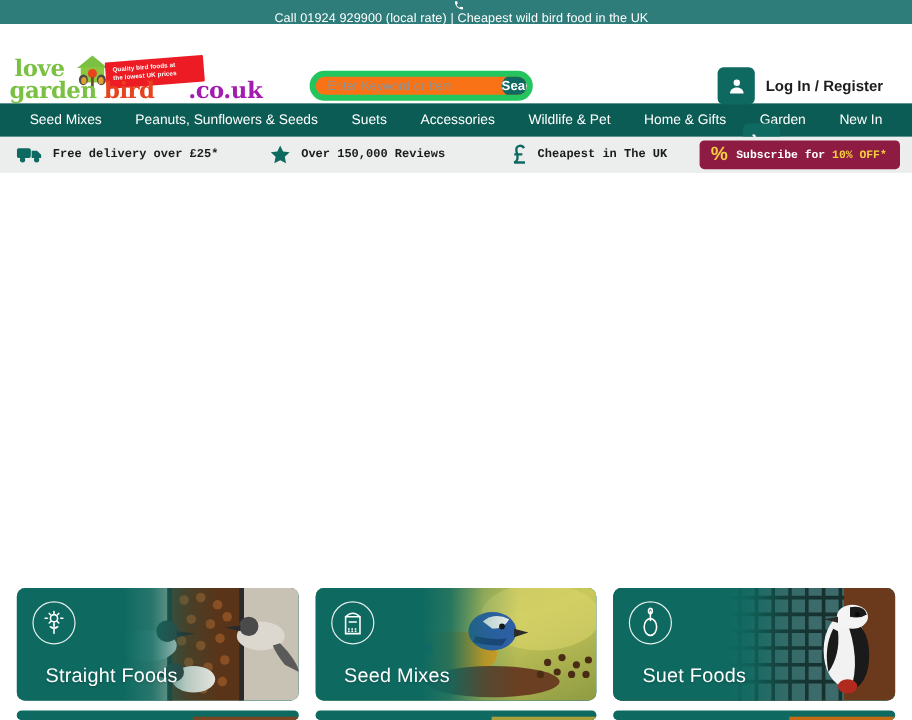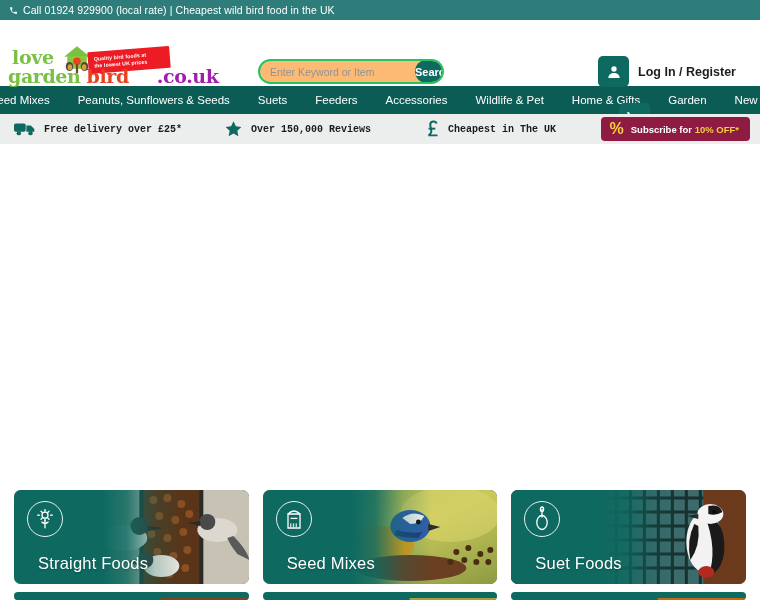--- a/index.html
+++ b/index.html
@@ -14,20 +14,21 @@
   
   .topbar {
     height: 20px;
     background: #2e7d7b;
     color: #ffffff;
     display: flex;
     align-items: center;
     padding-left: 9px;
     font-size: 10.5px;
     letter-spacing: .1px;
+    flex-direction: column;
   }
   .topbar .phone-ico {
     width: 9px; height: 9px;
     margin-right: 5px;
     display: inline-block;
     flex: none;
   }
   .topbar .phone-ico svg { display:block; width:9px; height:9px; }
 
   
@@ -91,23 +92,23 @@
     font-weight: 600;
     letter-spacing: .1px;
   }
 
   
   .search-wrap {
     position: absolute;
     left: 258px; top: 39px;
     width: 186px; height: 25px;
     display: flex;
-    border: 2px solid #22c55e;
+    border: 5px solid #22c55e;
     border-radius: 13px;
-    background: #fdba74;
+    background: #f97316;
     overflow: hidden;
   }
   .search-input {
     flex: 1;
     border: none;
     outline: none;
     background: transparent;
     font-family: "Liberation Sans", sans-serif;
     font-size: 10.5px;
     color: #4a4a4a;
@@ -219,20 +220,21 @@
     color: #f4d03f;
     font-size: 16px;
     font-weight: 700;
     line-height: 1;
   }
   .promo-text {
     color: #ffffff;
     font-size: 9.5px;
     font-weight: 700;
     white-space: nowrap;
+    font-family: Liberation Mono, monospace;
   }
   .promo-text .hl { color: #f4d03f; }
 
   
   .main {
     background: #ffffff;
     height: 346px;
   }
 
   
@@ -351,21 +353,20 @@
       </span>
       <span class="acct-label">Checkout</span>
     </div>
   </div>
 </div>
 
 <nav class="nav">
   <a class="nav-item">Seed Mixes</a>
   <a class="nav-item">Peanuts, Sunflowers &amp; Seeds</a>
   <a class="nav-item">Suets</a>
-  <a class="nav-item">Feeders</a>
   <a class="nav-item">Accessories</a>
   <a class="nav-item">Wildlife &amp; Pet</a>
   <a class="nav-item">Home &amp; Gifts</a>
   <a class="nav-item">Garden</a>
   <a class="nav-item">New In</a>
 </nav>
 
 <div class="usp">
 
   <div class="usp-item usp-1">

